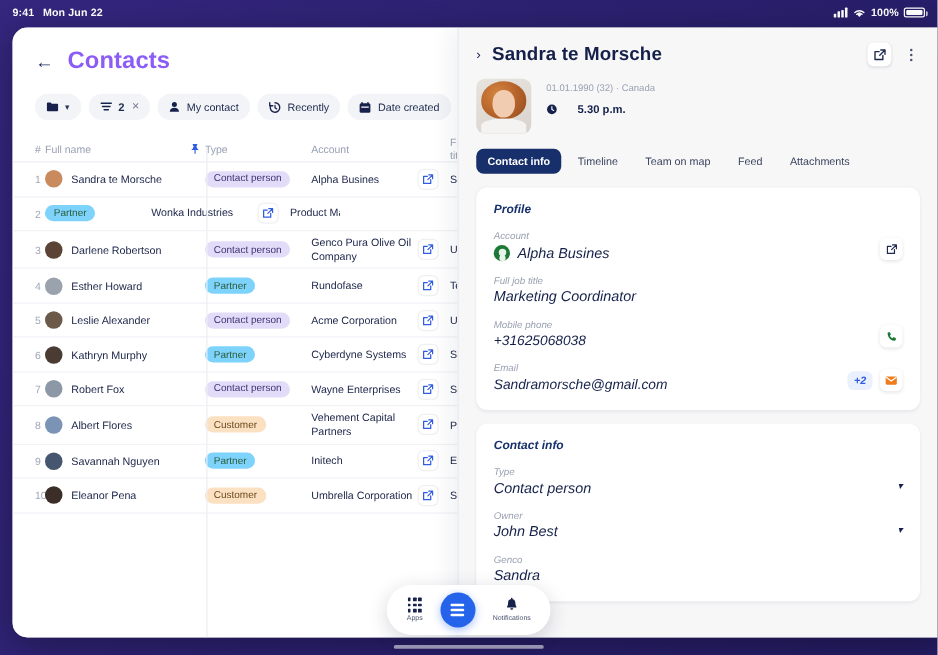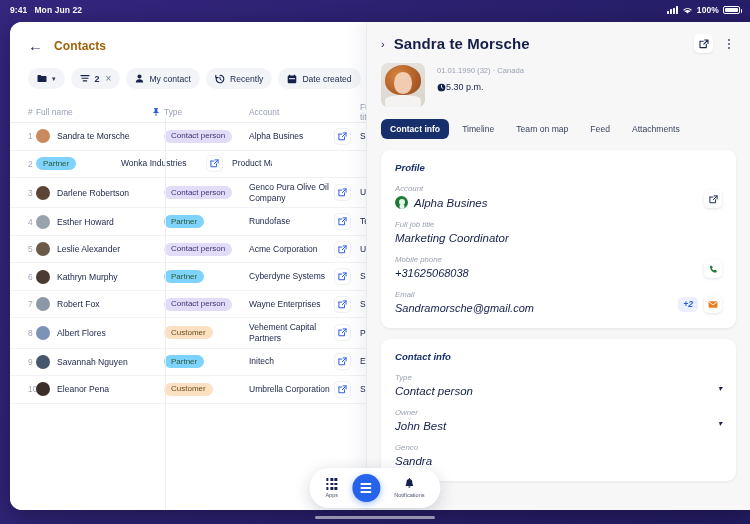--- a/index.html
+++ b/index.html
@@ -46,21 +46,21 @@
     width: 356px; flex: 0 0 356px; height: 100%;
     background: #fff; position: relative; overflow: hidden;
   }
   .list-head { padding: 16px 18px 0 18px; }
   .title-row { display: flex; align-items: center; gap: 12px; }
   .back-arrow {
     font-size: 15px; color: #1b2559; line-height: 1;
     width: 14px; text-align: center; cursor: pointer;
   }
   .page-title {
-    font-size: 12px; font-weight: bold; color: #a16207; letter-spacing: .1px;
+    font-size: 19px; font-weight: bold; color: #8b5cf6; letter-spacing: .1px;
   }
   .chips { display: flex; align-items: center; gap: 6px; margin-top: 15px; }
   .chip {
     display: inline-flex; align-items: center; gap: 5px;
     height: 21px; padding: 0 9px; border-radius: 11px;
     background: #f3f4f7; color: #1c2a4e;
     font-size: 8.6px; white-space: nowrap; cursor: pointer;
   }
   .chip svg { display: block; }
   .chip .cnt { font-weight: bold; font-size: 9px; }
@@ -145,21 +145,21 @@
   .photo .face {
     position:absolute; left:13px; top:9px; width:18px; height:22px; border-radius:48%;
     background:#f2ccb1;
   }
   .photo .body {
     position:absolute; left:4px; bottom:0; width:36px; height:12px; border-radius:45% 45% 0 0;
     background:#f4f3f1;
   }
   .p-meta { padding-top: 3px; }
   .p-sub { font-size: 7.6px; color: #9aa1b2; }
-  .p-time { display: flex; align-items: center; gap: 0; margin-top: 7px; font-size: 9px; color: #16214c; font-weight: normal;}
+  .p-time { display: flex; align-items: center; gap: 16px; margin-top: 7px; font-size: 9px; color: #16214c; font-weight: bold;}
 
   .tabs { display: flex; align-items: center; gap: 4px; margin-top: 12px; }
   .tab {
     font-size: 8.6px; color: #3c455f; padding: 5px 9px; border-radius: 6px; cursor: pointer;
     white-space: nowrap;
   }
   .tab.on { background: #17306b; color: #fff; font-weight: bold; }
 
   .card {
     background: #fff; border-radius: 9px; margin-top: 11px;

